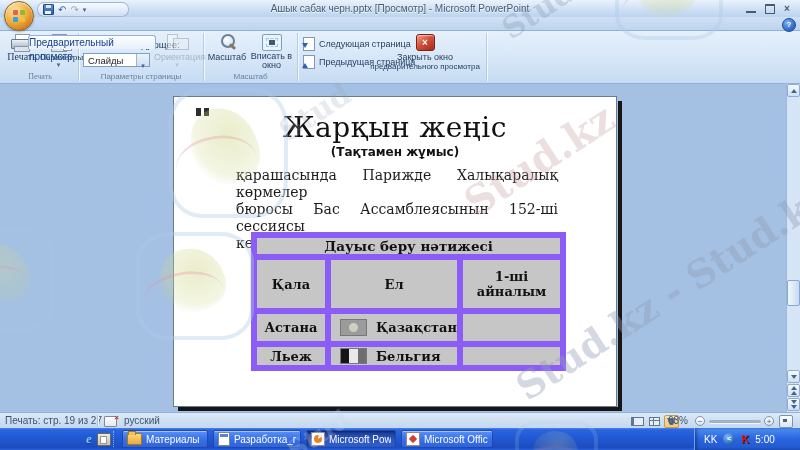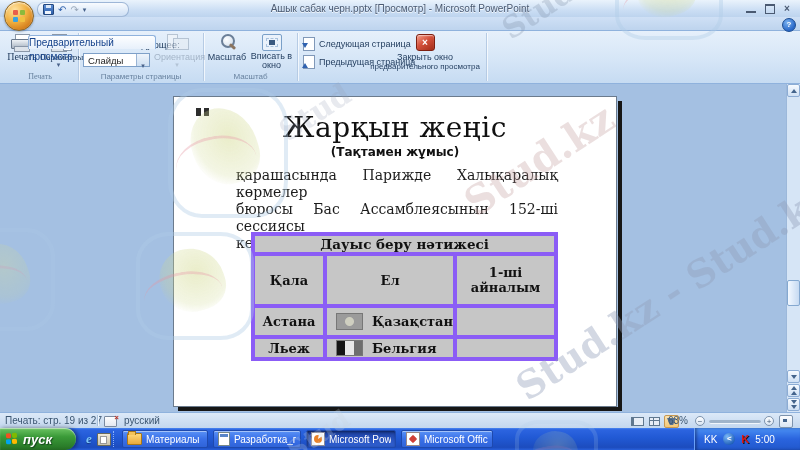--- a/index.html
+++ b/index.html
@@ -94,21 +94,21 @@
   .pause-ic i{width:5px;height:8px;background:#2d2d2d;display:block;}
   .slide-title{position:absolute;left:0;right:0;top:14px;text-align:center;
     font-family:"DejaVu Serif",serif;font-size:28px;color:#111;letter-spacing:.5px;}
   .slide-sub{position:absolute;left:0;right:0;top:48px;text-align:center;
     font-family:"DejaVu Sans",sans-serif;font-weight:bold;font-size:12px;color:#111;}
   .para{position:absolute;left:62px;top:70px;width:322px;
     font-family:"DejaVu Serif",serif;font-size:14px;line-height:17px;color:#1c1c1c;}
   .para .jl{text-align:justify;text-align-last:justify;}
   .res-table{position:absolute;left:77px;top:135px;border-collapse:collapse;
     font-family:"DejaVu Serif",serif;font-weight:bold;font-size:13px;color:#111;}
-  .res-table td{border:4px solid #8b5cf6;background:#c6c6c6;text-align:center;padding:0;}
+  .res-table td{border:6px solid #8b5cf6;background:#c6c6c6;text-align:center;padding:0;}
   .t-title{height:16px;font-size:13.5px;}
   .t-head td{height:48px;}
   .col3w{width:70px;margin:0 auto;line-height:15px;}
   .r-data1 td{height:27px;}
   .r-data2 td{height:18px;}
   .cell-country{display:flex;align-items:center;gap:9px;padding-left:9px !important;}
   .country-cell{text-align:left !important;}
   .flag{display:inline-block;flex:0 0 auto;}
   .flag-kz{width:25px;height:15px;background:radial-gradient(circle at 50% 50%,#cfcfc0 0 4px,#9b9b9b 5px);border:1px solid #777;}
   .flag-be{width:25px;height:14px;border:1px solid #777;
@@ -397,29 +397,20 @@
     <div class="zbtn" style="left:695px;">−</div>
     <div class="ztrack"></div>
 
     <div class="zbtn" style="left:764px;">+</div>
     <div class="fitbtn">
         <i></i>
       </div>
   </div>
 
   <div class="taskbar">
-    <div class="startbtn">
-      <span class="winflag">
-        <i style="background:#f25022"></i>
-          <i style="background:#7fba00"></i>
-        <i style="background:#00a4ef"></i>
-          <i style="background:#ffb900"></i>
-      </span>
-      <span class="start-label">пуск</span>
-    </div>
     <div class="ql" style="left:82px;">
         <span class="ic-ie">e</span>
       </div>
     <div class="ql" style="left:97px;">
         <span class="ic-desk"></span>
       </div>
     <div class="ql-sep"></div>
     <div class="task" style="left:122px;width:86px;">
       <span class="ic-folder"></span>
       <span class="tlabel">Материалы</span>

